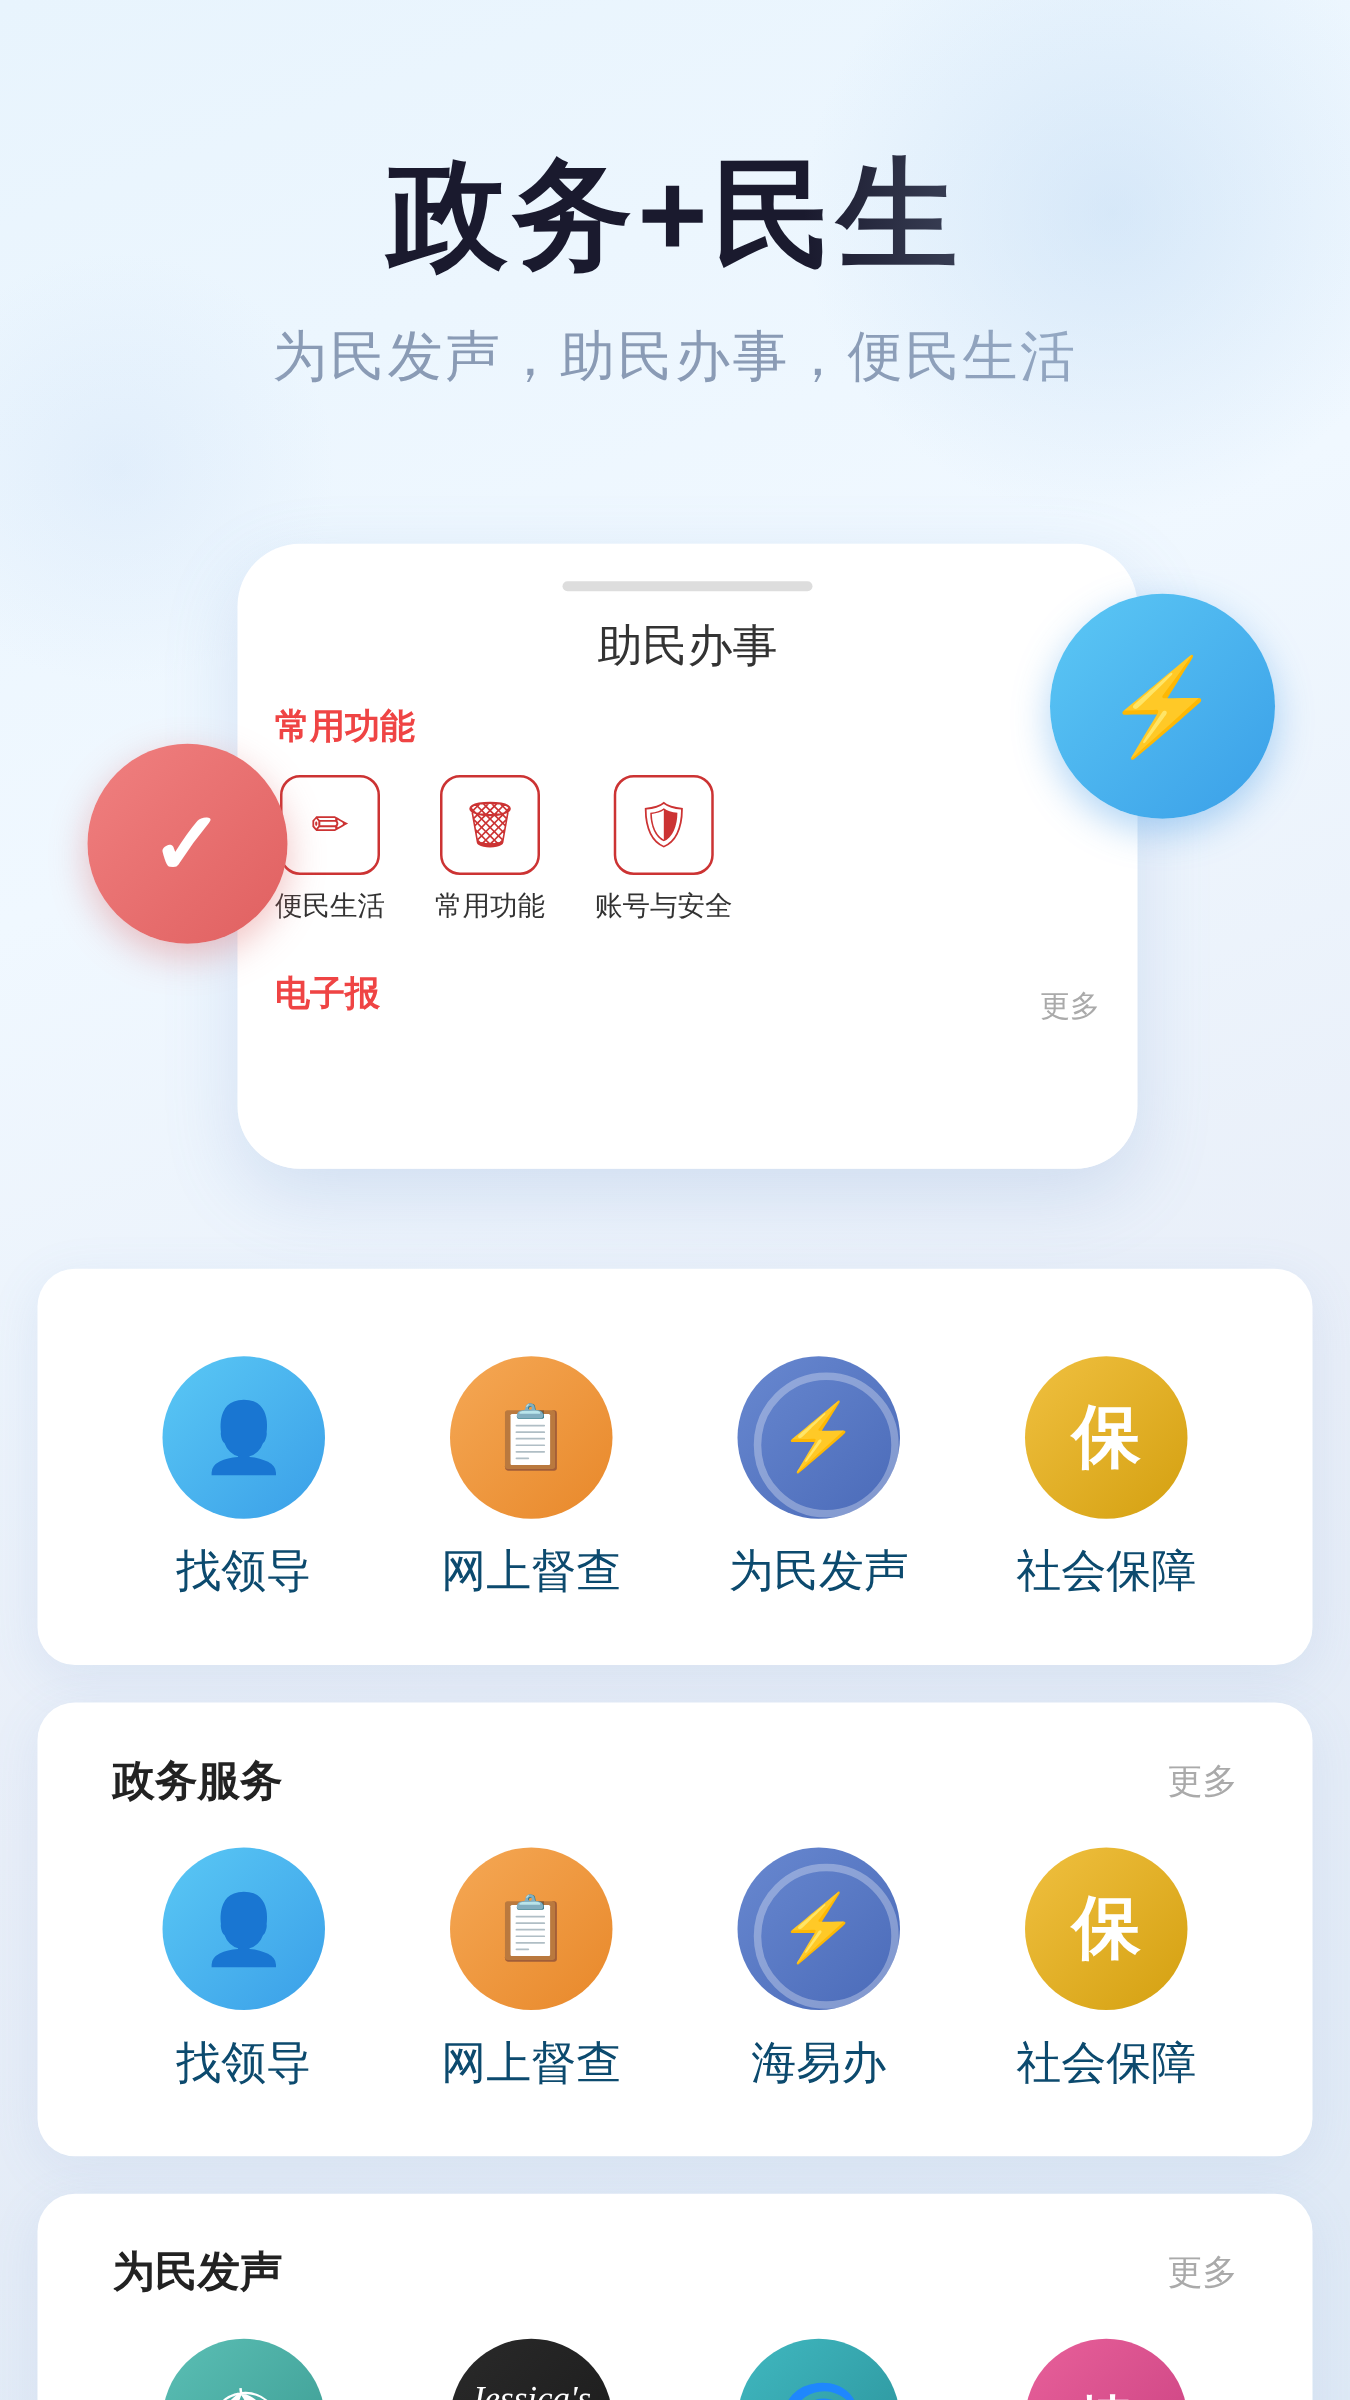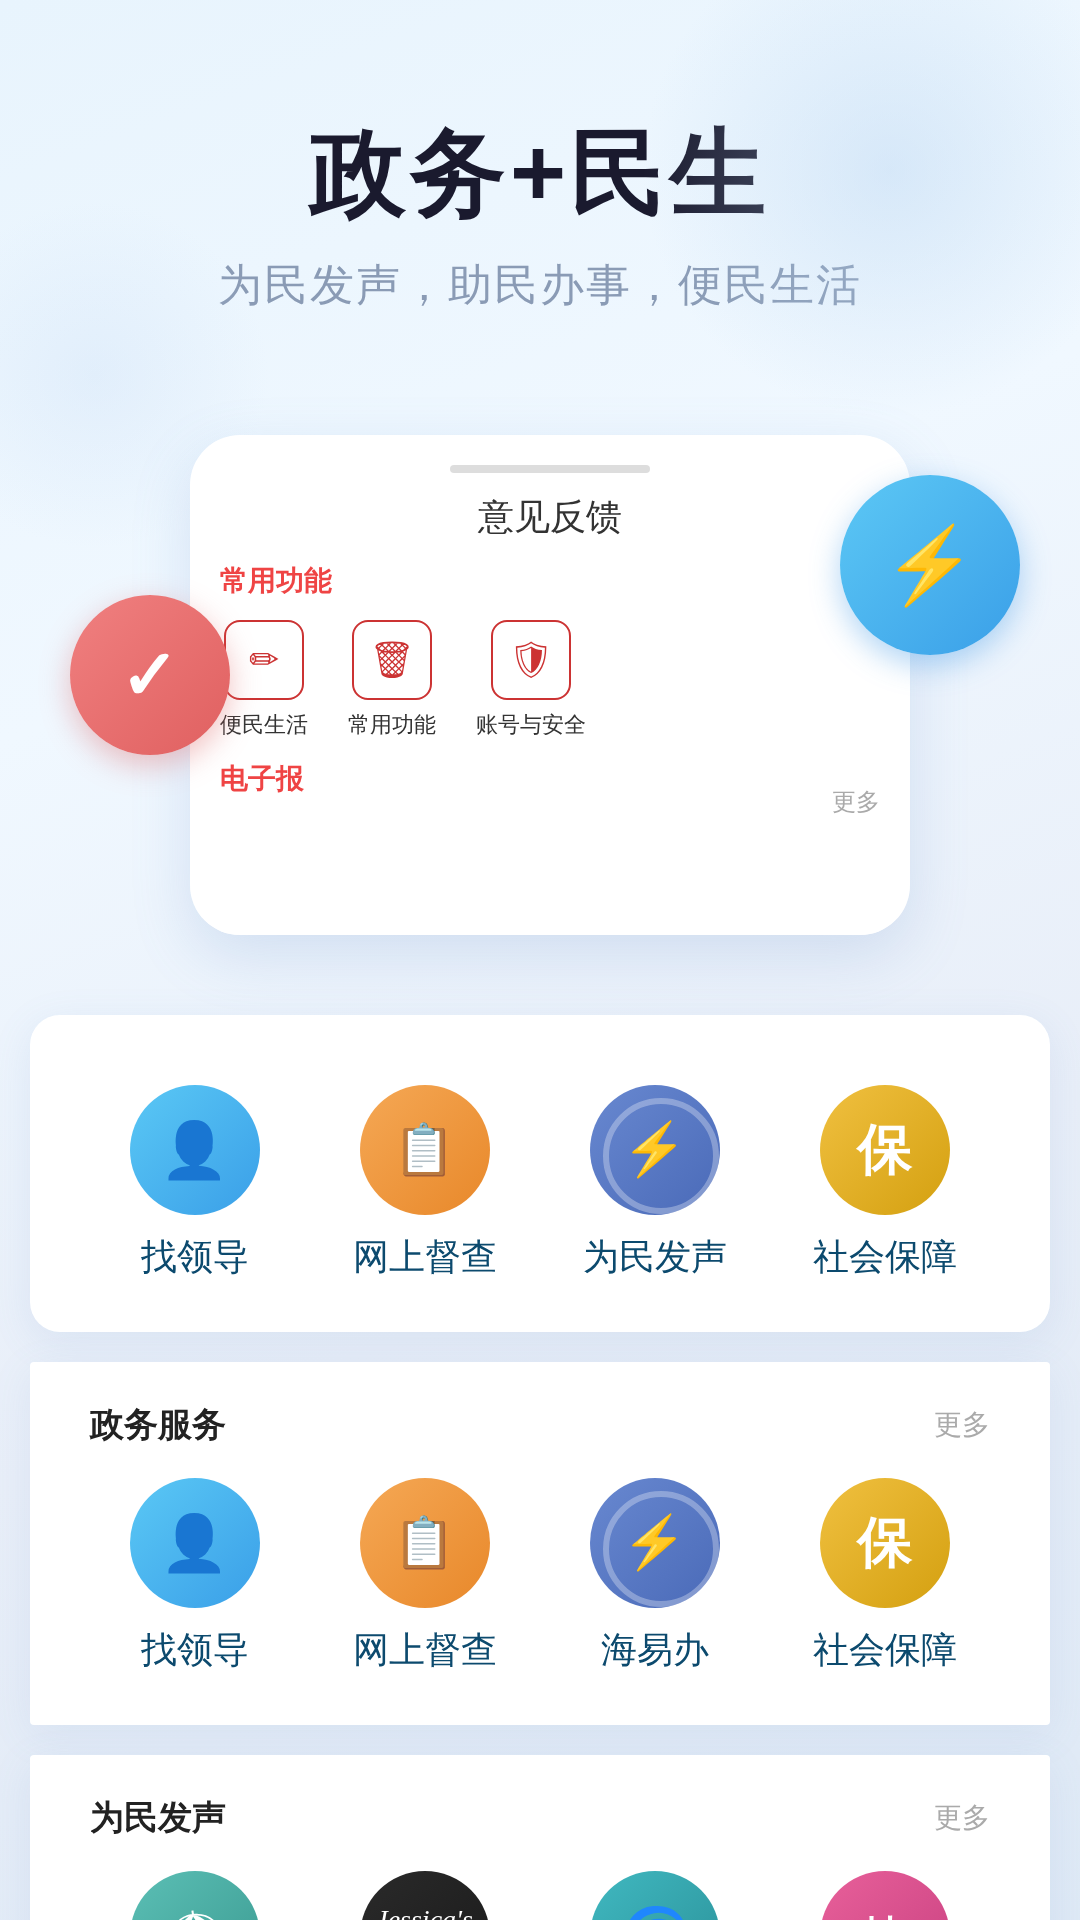--- a/index.html
+++ b/index.html
@@ -155,22 +155,22 @@
     }
     .phone-icon-box.red { border-color: #cc3333; color: #cc3333; }
     .phone-icon-box.shield-outline { border-color: #cc3333; color: #cc3333; }
     .phone-icon-label {
       font-size: 22px;
       color: #333;
     }
     .phone-section-more {
       display: flex;
       justify-content: space-between;
-      align-items: flex-end;
-      margin-top: 20px;
+      align-items: center;
+      margin-top: 36px;
     }
     .more-text { color: #aaa; font-size: 24px; }
 
     
     .services-card {
       margin: 0 30px;
       background: white;
       border-radius: 30px;
       padding: 50px 60px;
       box-shadow: 0 10px 40px rgba(100,140,200,0.12);
@@ -205,21 +205,21 @@
     .service-label {
       font-size: 36px;
       color: #0c4a6e;
       text-align: center;
     }
 
     
     .section-block {
       margin: 0 30px 30px;
       background: white;
-      border-radius: 4px;
+      border-radius: 30px;
       padding: 40px 60px 50px;
       box-shadow: 0 10px 40px rgba(100,140,200,0.1);
     }
     .section-header {
       display: flex;
       justify-content: space-between;
       align-items: center;
       margin-bottom: 30px;
     }
     .section-title {
@@ -287,21 +287,21 @@
   <div class="pink-circle">
     <span class="check-icon">✓</span>
   </div>
 
   <div class="blue-circle">
     <span class="shield-icon">⚡</span>
   </div>
 
   <div class="phone-card">
     <div class="phone-notch"></div>
-    <div class="phone-title">意见反馈</div>
+    <div class="phone-title">助民办事</div>
 
     <div class="phone-section-title">常用功能</div>
 
     <div class="phone-icons-row">
       <div class="phone-icon-item">
         <div class="phone-icon-box red">
           <span>✏</span>
         </div>
         <span class="phone-icon-label">便民生活</span>
       </div>

